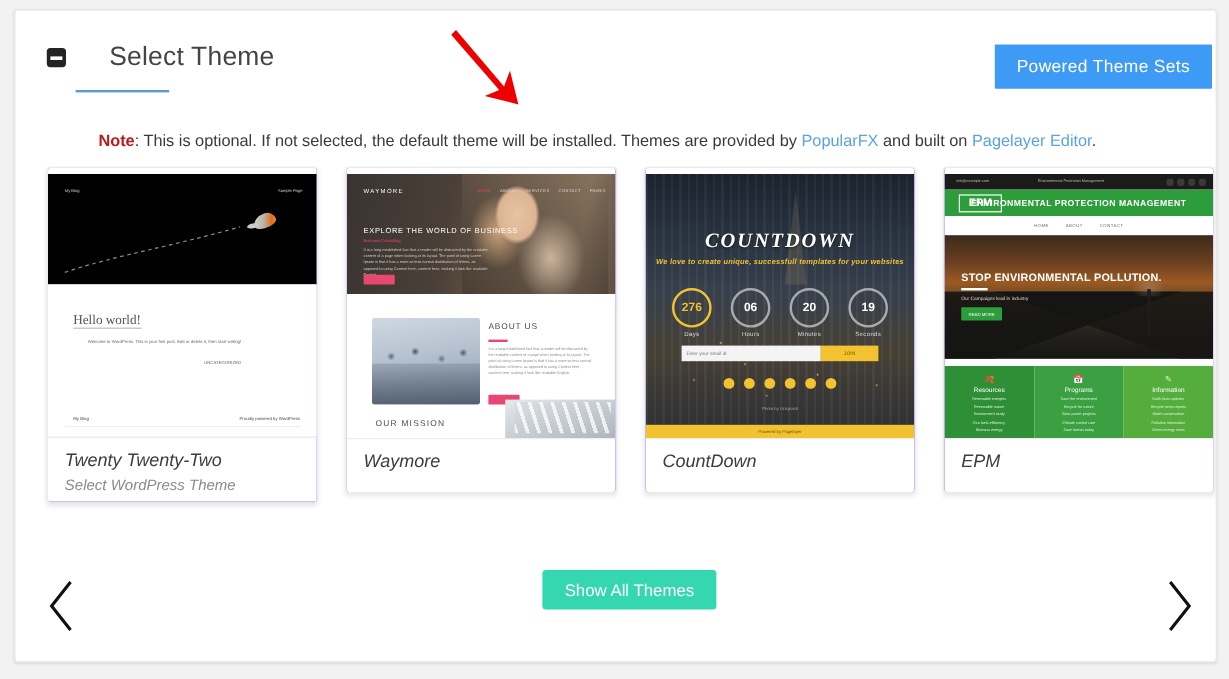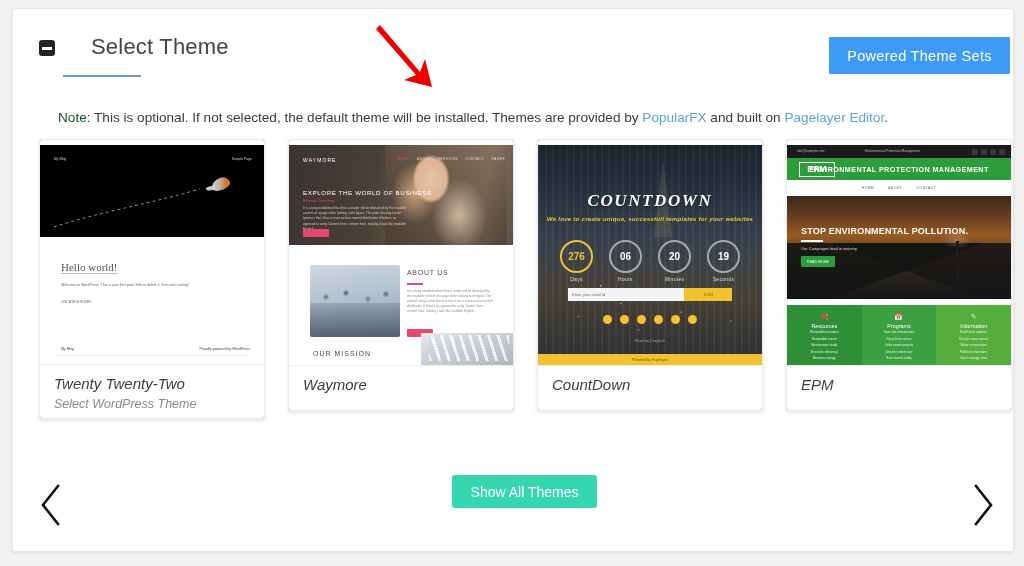--- a/index.html
+++ b/index.html
@@ -44,38 +44,38 @@
   }
 
   
   .red-arrow{position:absolute;left:355px;top:8px;width:80px;height:80px;pointer-events:none;}
 
   
   .note-line{
     position:absolute;left:45px;top:101px;
     font-size:13.6px;color:#3a3a3a;white-space:nowrap;
   }
-  .note-line b{font-weight:400;color:#14532d;}
+  .note-line b{font-weight:700;color:#b91c1c;margin-left:24px;}
   .note-line a{color:#5ba3e0;text-decoration:none;}
 
   
   .cards{position:absolute;left:0;top:130px;width:100%;height:285px;}
   .card{
     position:absolute;top:0;width:224px;
     background:#8b5cf6;border:1px solid #ececec;border-radius:3px;
     box-shadow:0 2px 4px rgba(0,0,0,0.10);
     overflow:hidden;cursor:pointer;
   }
   .card.c0{left:26px;height:278px;}
   .card.c1{left:275px;height:270px;}
   .card.c2{left:524px;height:270px;}
   .card.c3{left:773px;height:270px;}
 
   .thumb{position:absolute;left:0;top:0;width:100%;overflow:hidden;background:#fff;}
-  .card.c0 .thumb{height:224px;}
+  .card.c0 .thumb{height:224px;text-align:right;}
   .card.c1 .thumb{height:225px;}
   .card.c2 .thumb{height:225px;}
   .card.c3 .thumb{height:225px;}
 
   .card-foot{
     position:absolute;left:0;bottom:0;width:100%;
     background:#fff;border-top:1px solid #eee;
     box-sizing:border-box;padding:9px 14px 0 14px;
   }
   .card.c0 .card-foot{height:54px;}

